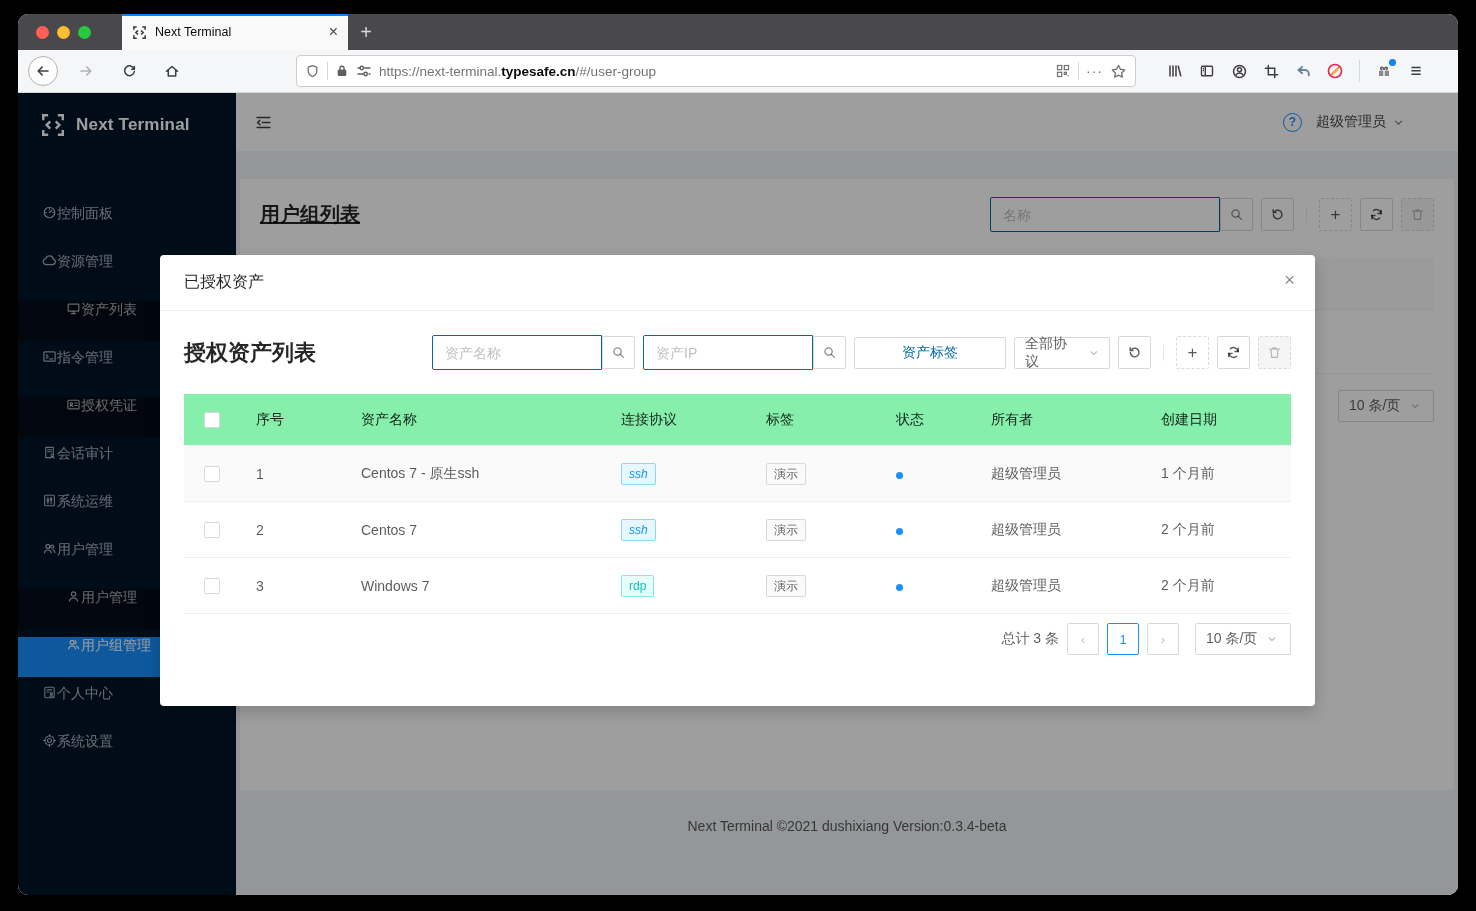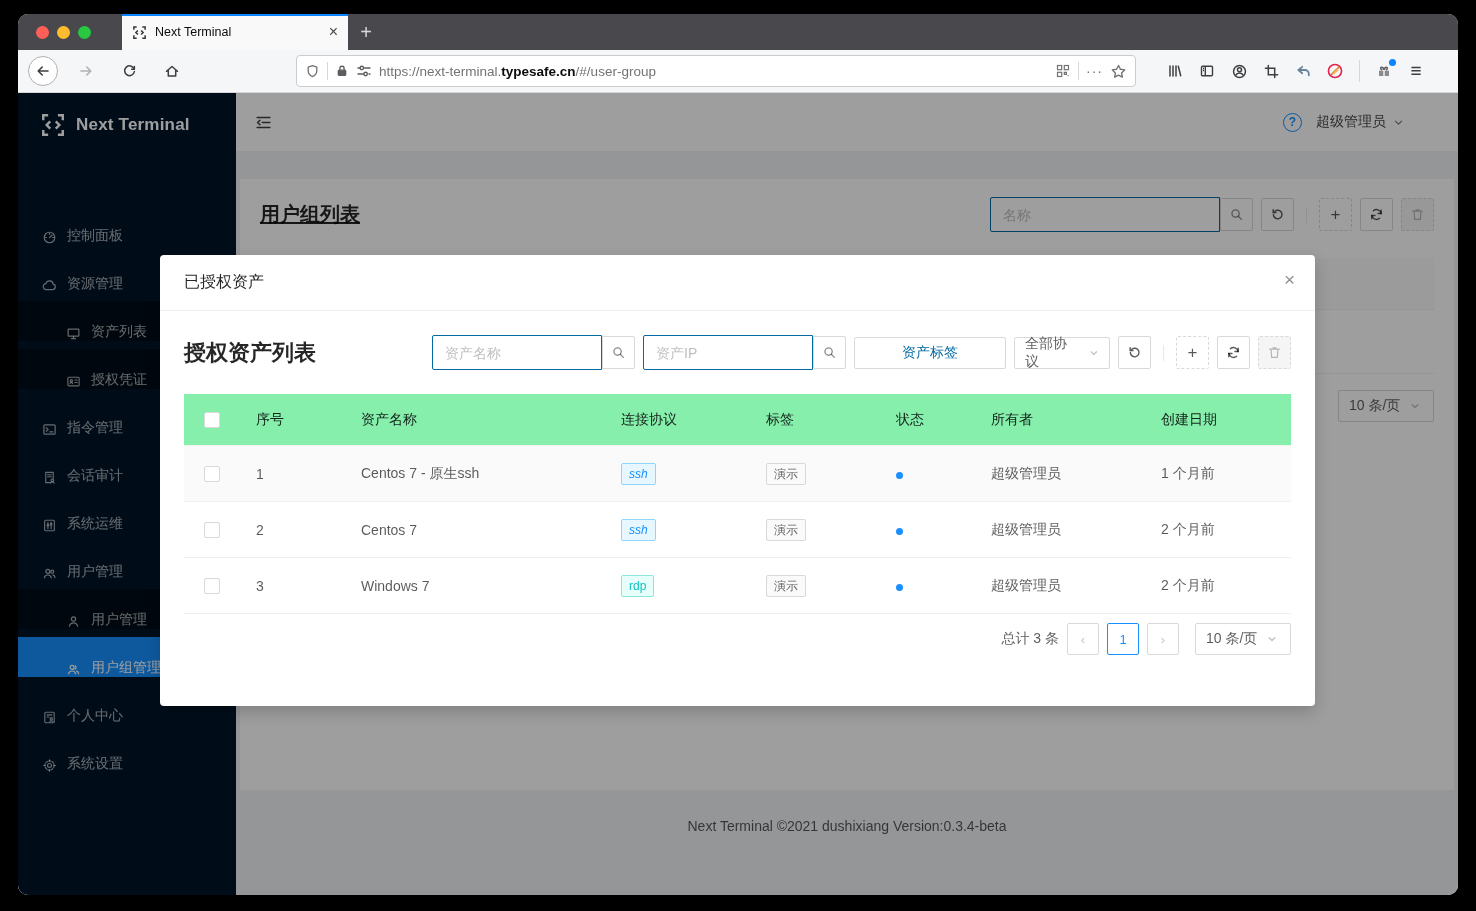--- a/index.html
+++ b/index.html
@@ -34,21 +34,21 @@
   svg.i { display:block; }
 
   
   .app { flex:1; position:relative; display:flex; overflow:hidden; background:#f0f2f5; }
   .mask { position:absolute; inset:0; background:rgba(0,0,0,.38); z-index:5; }
 
   .sidebar { width:218px; background:#001529; flex-shrink:0; display:flex; flex-direction:column; color:rgba(255,255,255,.65); }
   .logo { height:64px; display:flex; align-items:center; gap:10px; padding-left:22px; color:#fff; }
   .logo-text { font-size:17px; font-weight:700; color:#fff; letter-spacing:.2px; }
   .menu { margin-top:48px; }
-  .mi { height:40px; margin-bottom:8px; display:flex; align-items:flex-end; gap:10px; padding-left:24px; font-size:14px; cursor:pointer; }
+  .mi { height:40px; margin-bottom:8px; display:flex; align-items:flex-start; padding-left:24px; font-size:14px; cursor:pointer; }
   .mi.sub { background:#000c17; padding-left:48px; }
   .mi.sel { background:#1890ff; color:#fff; }
 
   .main { flex:1; display:flex; flex-direction:column; min-width:0; }
   .appheader { height:58px; background:#fff; display:flex; align-items:center; padding:0 54px 0 10px; flex-shrink:0; }
   .collapse { width:34px; height:34px; display:flex; align-items:center; justify-content:center; color:rgba(0,0,0,.75); }
   .hdr-right { margin-left:auto; display:flex; align-items:center; gap:14px; }
   .qmark { width:19px; height:19px; border:1.5px solid #1890ff; border-radius:50%; color:#1890ff; font-size:12px; display:flex; align-items:center; justify-content:center; font-weight:700; }
   .username { font-size:14px; color:rgba(0,0,0,.75); display:flex; align-items:center; gap:7px; }
 
@@ -245,34 +245,34 @@
             </svg>
           <span>资源管理</span>
         </div>
         <div class="mi sub">
           <svg class="i" width="15" height="15" viewBox="0 0 16 16" fill="none" stroke="currentColor" stroke-width="1.3" stroke-linecap="round">
               <rect x="2.3" y="3.3" width="11.4" height="7.6" rx=".5"></rect>
               <path d="M5.8 13.4h4.4M8 11v2.4"></path>
             </svg>
           <span>资产列表</span>
         </div>
+        <div class="mi">
+          <svg class="i" width="15" height="15" viewBox="0 0 16 16" fill="none" stroke="currentColor" stroke-width="1.3" stroke-linecap="round" stroke-linejoin="round">
+              <rect x="2" y="3" width="12" height="10" rx="1"></rect>
+              <path d="M4.5 6.2l2 1.8-2 1.8M8.2 10.5h3.3"></path>
+            </svg>
+          <span>指令管理</span>
+        </div>
         <div class="mi sub">
           <svg class="i" width="15" height="15" viewBox="0 0 16 16" fill="none" stroke="currentColor" stroke-width="1.2" stroke-linecap="round">
               <rect x="2" y="3.4" width="12" height="9.2" rx="1"></rect>
               <circle cx="5.7" cy="7.2" r="1.2"></circle>
               <path d="M4.2 10.3c.3-.9.9-1.4 1.5-1.4s1.2.5 1.5 1.4M9.4 6.4H12M9.4 9H12"></path>
             </svg>
           <span>授权凭证</span>
-        </div>
-        <div class="mi">
-          <svg class="i" width="15" height="15" viewBox="0 0 16 16" fill="none" stroke="currentColor" stroke-width="1.3" stroke-linecap="round" stroke-linejoin="round">
-              <rect x="2" y="3" width="12" height="10" rx="1"></rect>
-              <path d="M4.5 6.2l2 1.8-2 1.8M8.2 10.5h3.3"></path>
-            </svg>
-          <span>指令管理</span>
         </div>
         <div class="mi">
           <svg class="i" width="15" height="15" viewBox="0 0 16 16" fill="none" stroke="currentColor" stroke-width="1.2" stroke-linecap="round">
               <path d="M12 9V2.5H4v11h4.5"></path>
               <path d="M6 5h4M6 7.2h4"></path>
               <circle cx="11" cy="11" r="1.4"></circle>
               <path d="M9 14c.3-.9 1.1-1.4 2-1.4s1.7.5 2 1.4"></path>
             </svg>
           <span>会话审计</span>
         </div>

